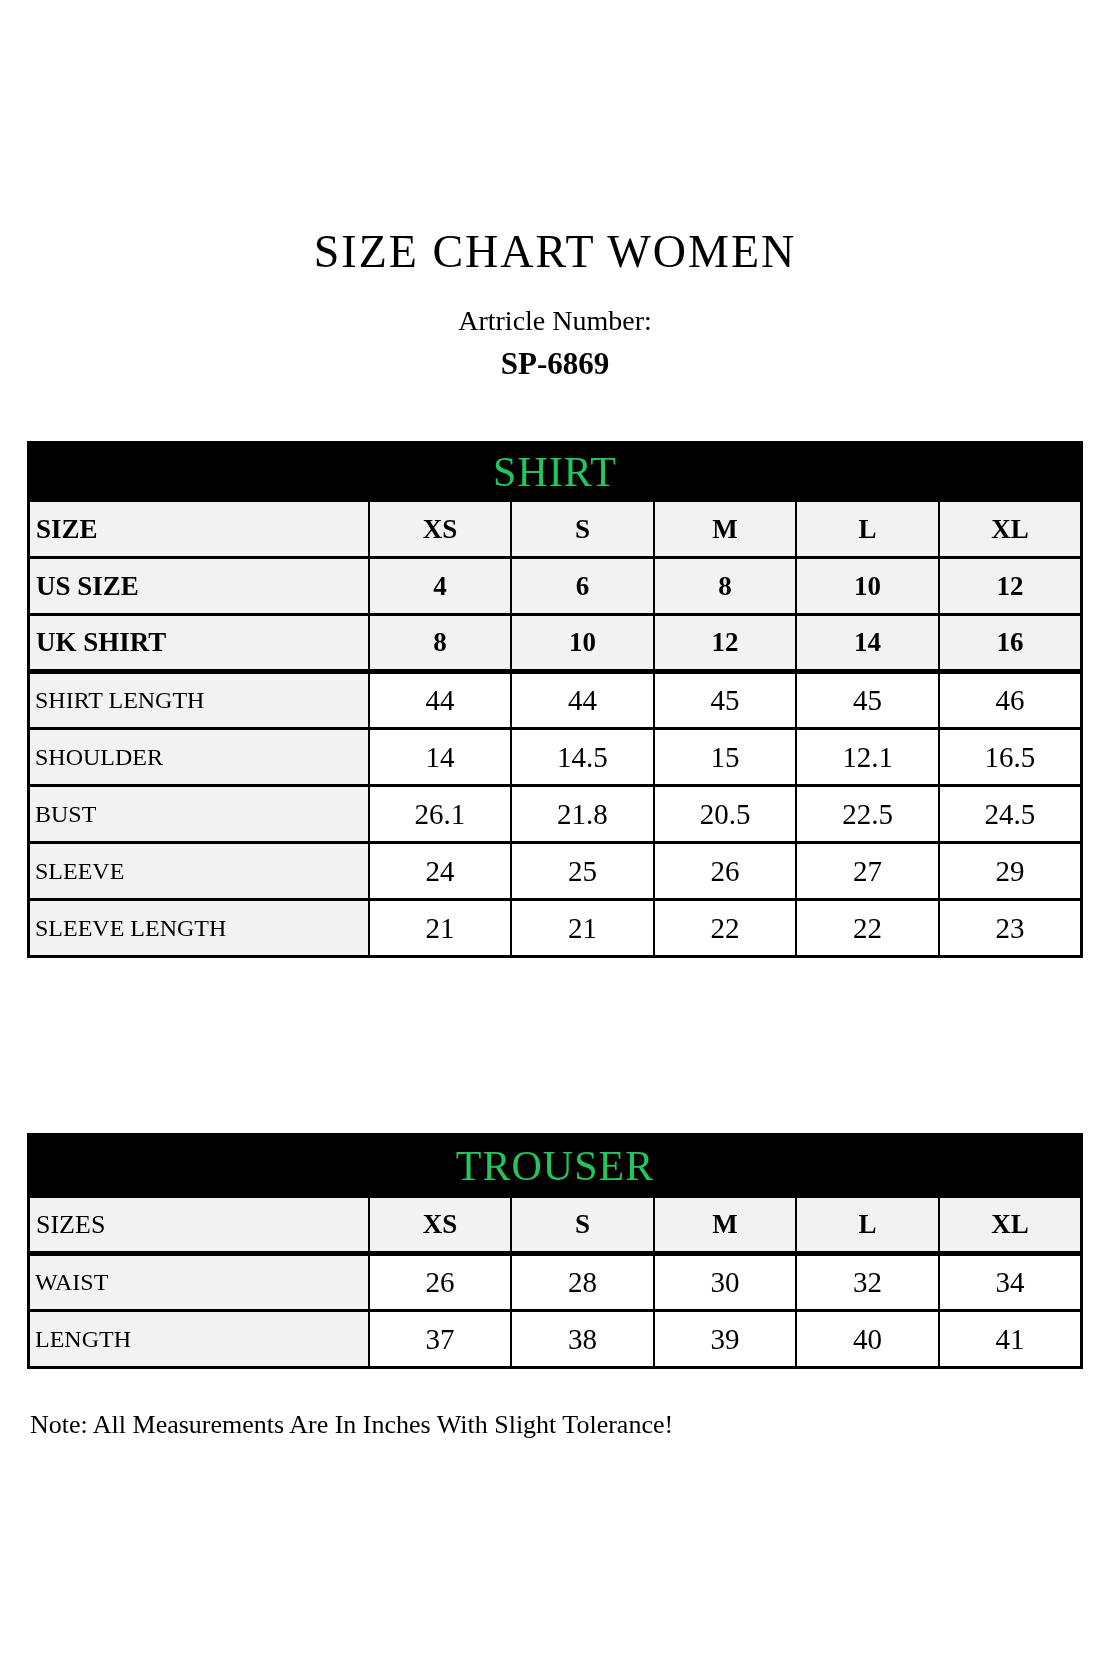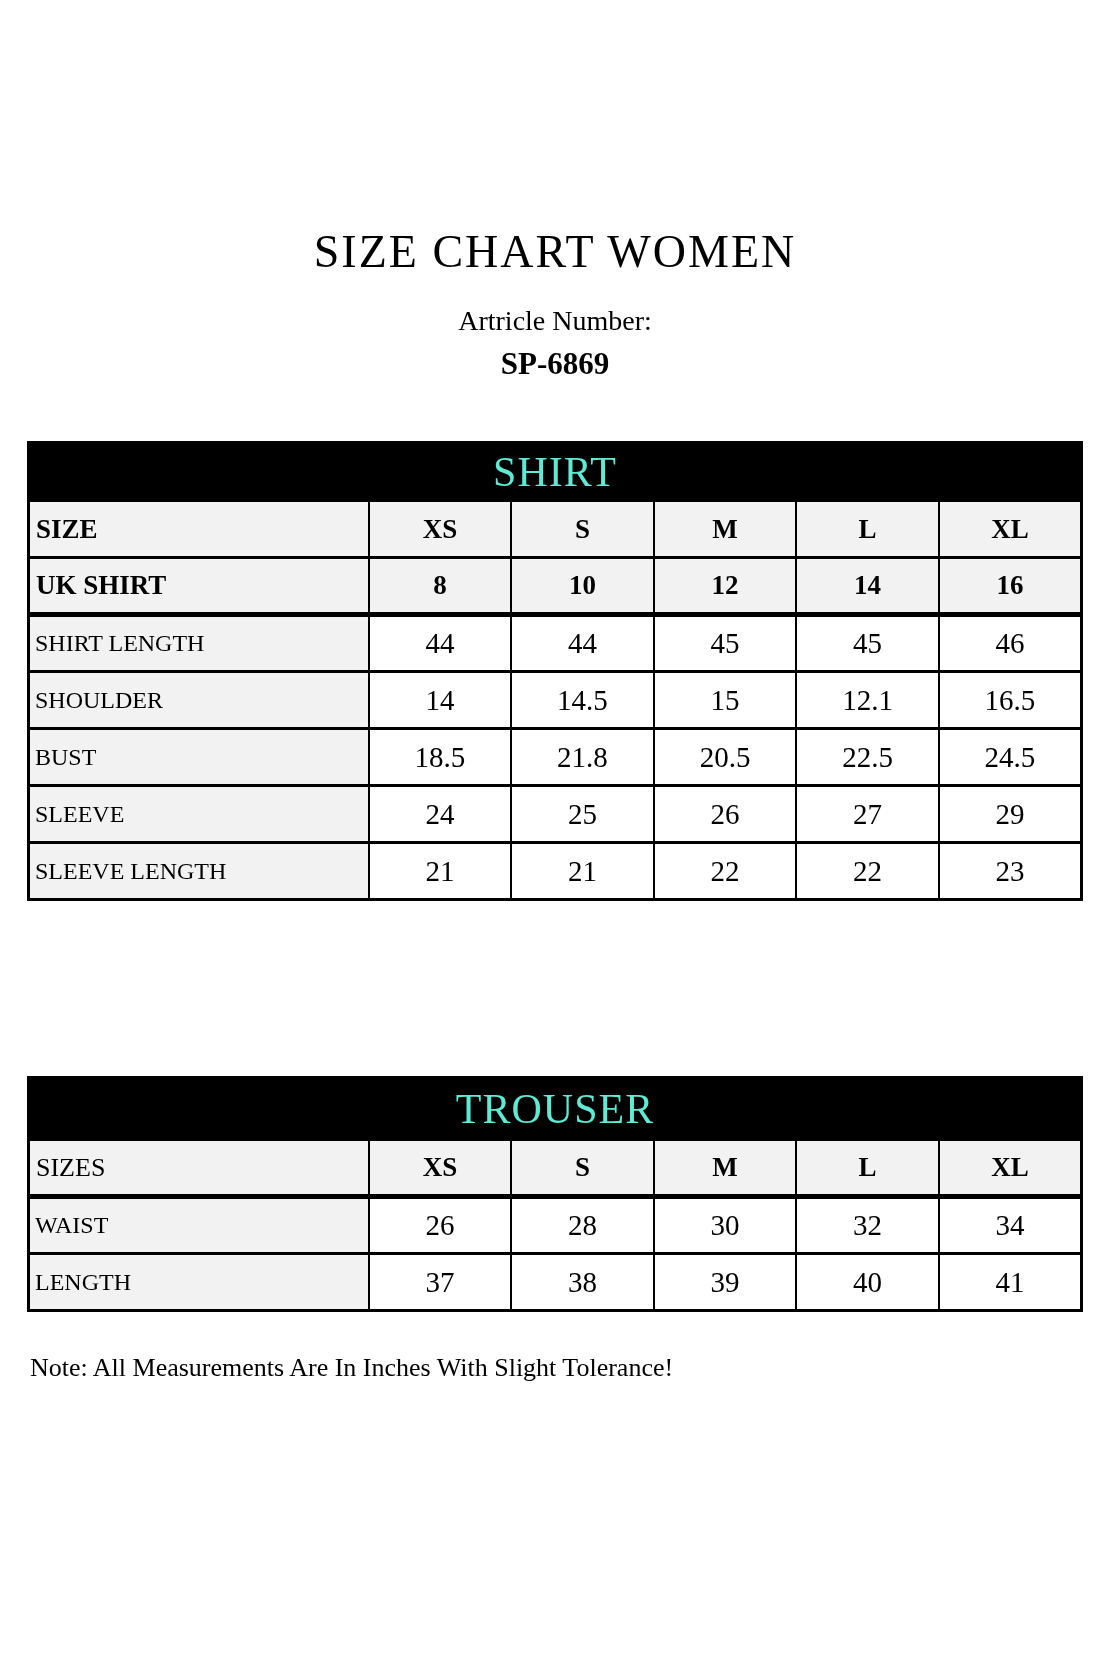--- a/index.html
+++ b/index.html
@@ -42,21 +42,21 @@
     border-collapse: collapse;
     border: 3px solid #000;
     table-layout: fixed;
   }
   table.size-table.shirt { margin-top: 62px; }
   table.size-table.trouser { margin-top: 175px; }
   col.c-label { width: 32.3%; }
   col.c-val   { width: 13.54%; }
   th.band {
     background: #000000;
-    color: #5eead4;
+    color: #22c55e;
     font-weight: 400;
     font-size: 42px;
     height: 58px;
     letter-spacing: 1px;
     border: 3px solid #000;
     text-align: center;
     vertical-align: middle;
   }
   table.trouser th.band { height: 62px; }
   td {
@@ -128,20 +128,28 @@
     </thead>
     <tbody>
       <tr class="size-row">
         <td class="lbl">SIZE</td>
         <td class="val">XS</td>
         <td class="val">S</td>
         <td class="val">M</td>
         <td class="val">L</td>
         <td class="val">XL</td>
       </tr>
+      <tr class="size-row">
+        <td class="lbl">US SIZE</td>
+        <td class="val">4</td>
+        <td class="val">6</td>
+        <td class="val">8</td>
+        <td class="val">10</td>
+        <td class="val">12</td>
+      </tr>
       <tr class="size-row sep">
         <td class="lbl">UK SHIRT</td>
         <td class="val">8</td>
         <td class="val">10</td>
         <td class="val">12</td>
         <td class="val">14</td>
         <td class="val">16</td>
       </tr>
       <tr class="m-row">
         <td class="lbl">SHIRT LENGTH</td>
@@ -154,21 +162,21 @@
       <tr class="m-row">
         <td class="lbl">SHOULDER</td>
         <td class="val">14</td>
         <td class="val">14.5</td>
         <td class="val">15</td>
         <td class="val">12.1</td>
         <td class="val">16.5</td>
       </tr>
       <tr class="m-row">
         <td class="lbl">BUST</td>
-        <td class="val">18.5</td>
+        <td class="val">26.1</td>
         <td class="val">21.8</td>
         <td class="val">20.5</td>
         <td class="val">22.5</td>
         <td class="val">24.5</td>
       </tr>
       <tr class="m-row">
         <td class="lbl">SLEEVE</td>
         <td class="val">24</td>
         <td class="val">25</td>
         <td class="val">26</td>

